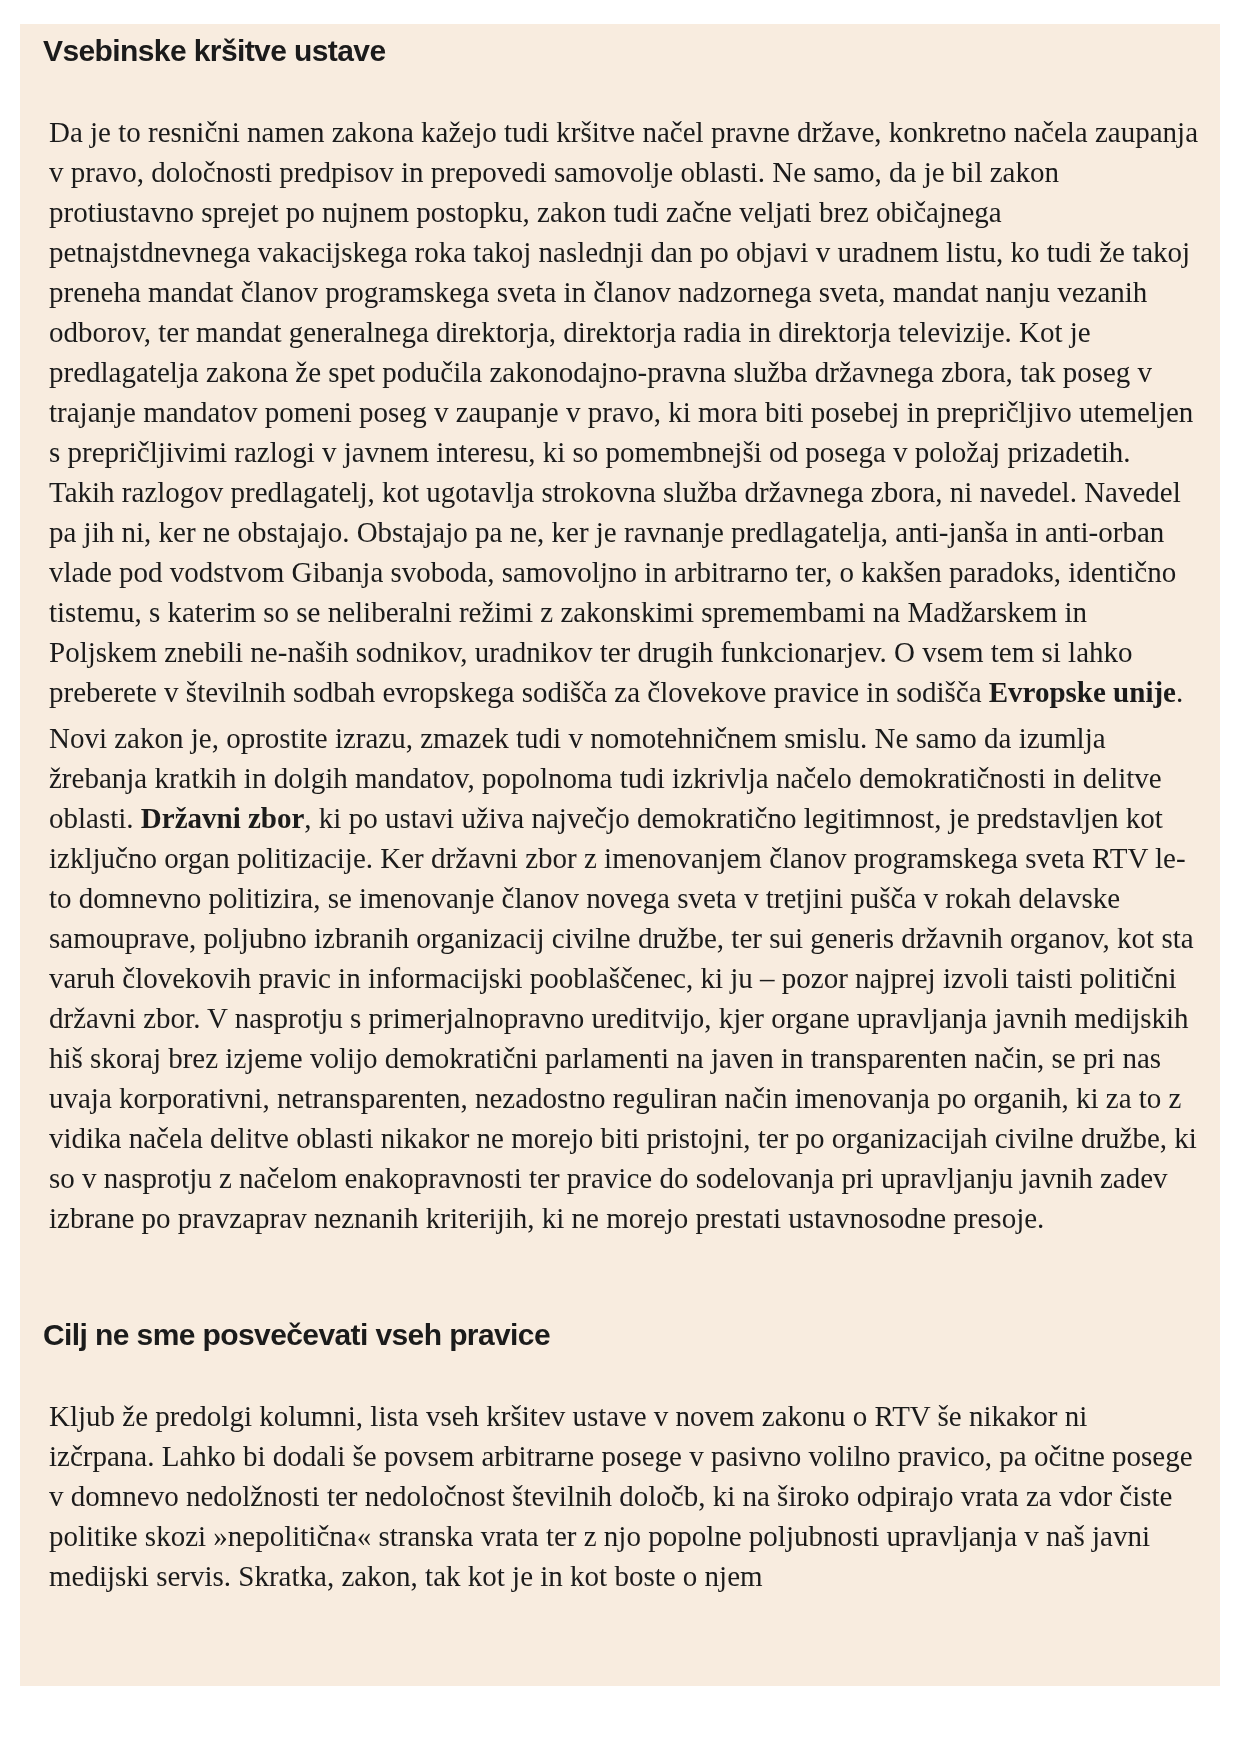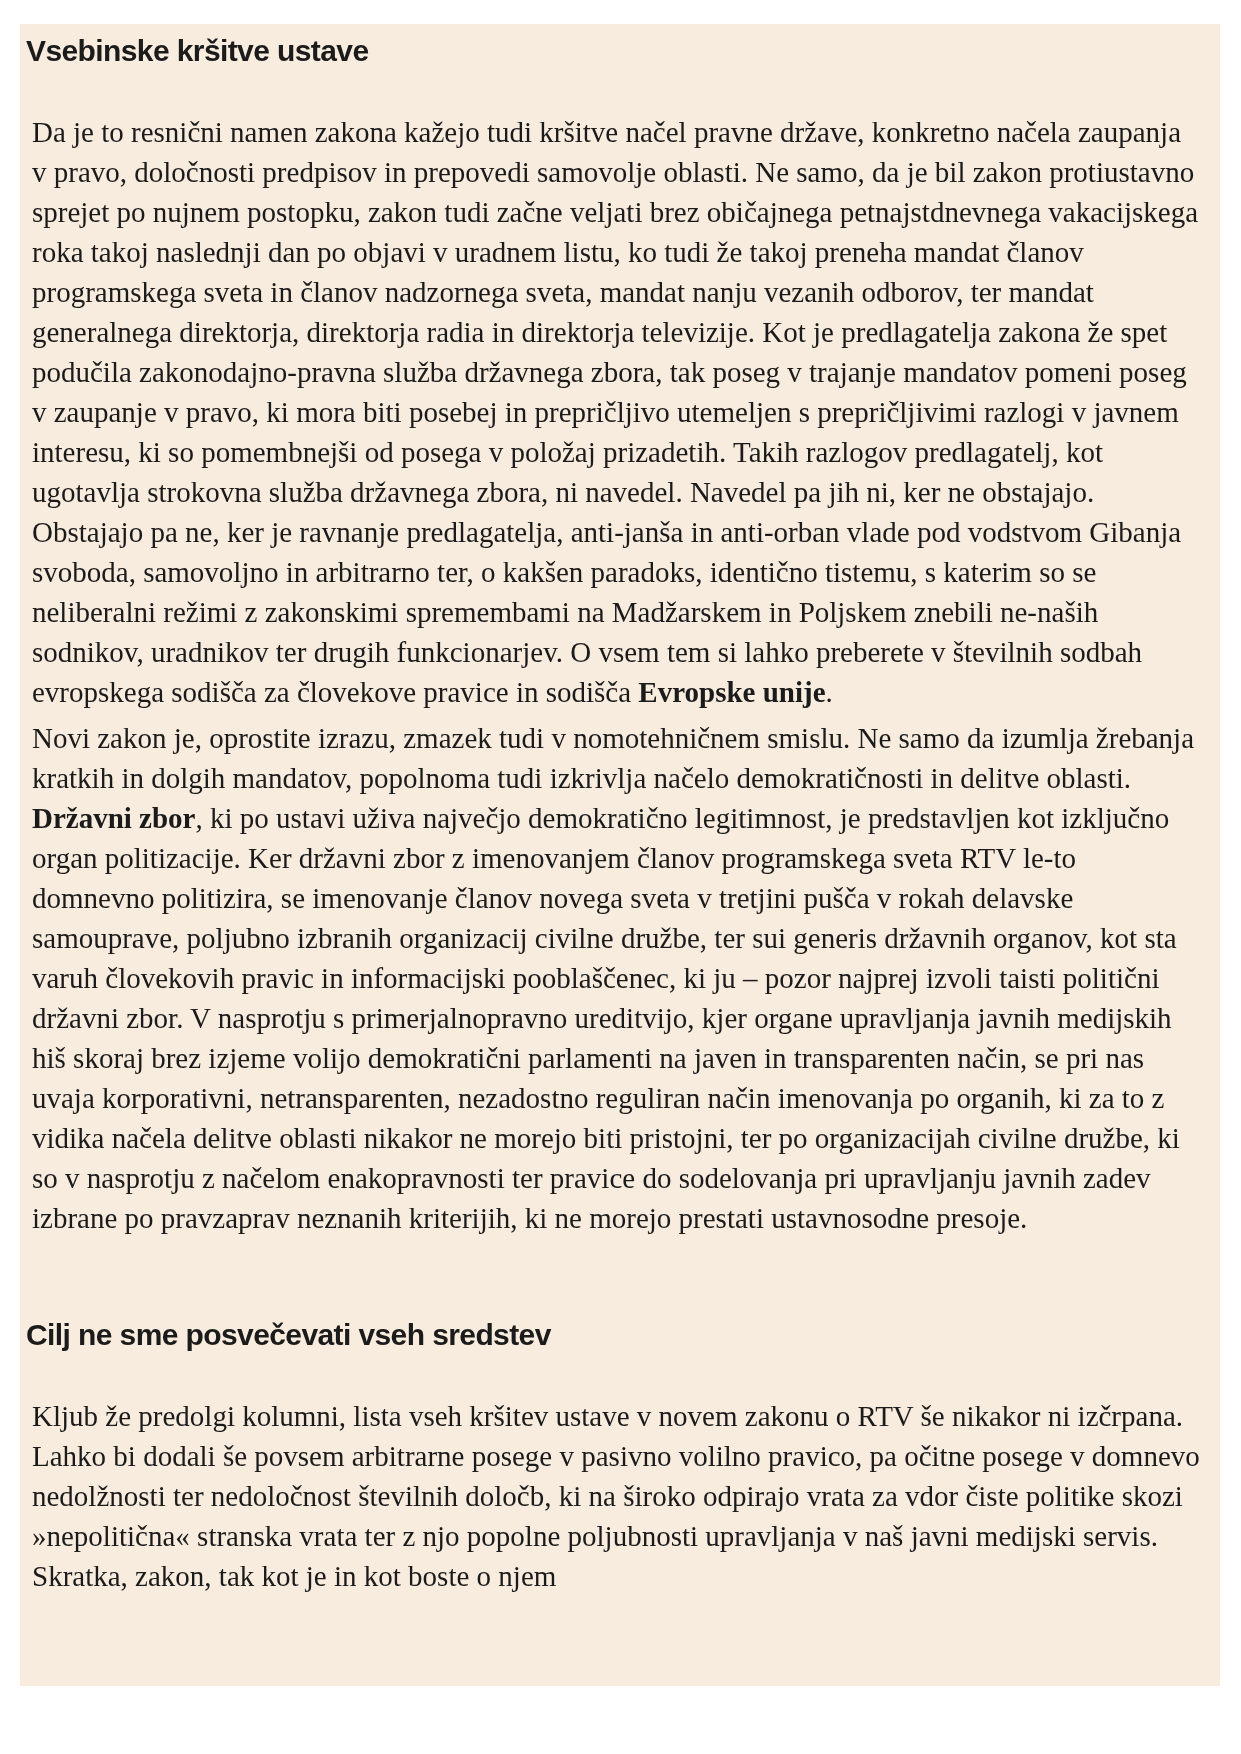--- a/index.html
+++ b/index.html
@@ -20,21 +20,21 @@
     font-family: "Liberation Serif", "DejaVu Serif", serif;
     color: var(--text-color);
   }
   .article-panel {
     position: absolute;
     left: 20px;
     top: 24px;
     width: 1200px;
     height: 1662px;
     background: var(--panel-bg);
-    padding: 8px 14px 0 6px;
+    padding: 8px 14px 0 23px;
     overflow: hidden;
   }
   .section-heading {
     font-family: "Liberation Sans", "DejaVu Sans", sans-serif;
     font-weight: 700;
     font-size: 30px;
     line-height: 38px;
     letter-spacing: -0.6px;
     margin: 0;
     color: var(--text-color);
@@ -62,19 +62,19 @@
 
   <section class="article-section">
     <h2 class="section-heading">Vsebinske kršitve ustave</h2>
     <div class="section-body">
         <p class="para">Da je to resnični namen zakona kažejo tudi kršitve načel pravne države, konkretno načela zaupanja v pravo, določnosti predpisov in prepovedi samovolje oblasti. Ne samo, da je bil zakon protiustavno sprejet po nujnem postopku, zakon tudi začne veljati brez običajnega petnajstdnevnega vakacijskega roka takoj naslednji dan po objavi v uradnem listu, ko tudi že takoj preneha mandat članov programskega sveta in članov nadzornega sveta, mandat nanju vezanih odborov, ter mandat generalnega direktorja, direktorja radia in direktorja televizije. Kot je predlagatelja zakona že spet podučila zakonodajno-pravna služba državnega zbora, tak poseg v trajanje mandatov pomeni poseg v zaupanje v pravo, ki mora biti posebej in prepričljivo utemeljen s prepričljivimi razlogi v javnem interesu, ki so pomembnejši od posega v položaj prizadetih. Takih razlogov predlagatelj, kot ugotavlja strokovna služba državnega zbora, ni navedel. Navedel pa jih ni, ker ne obstajajo. Obstajajo pa ne, ker je ravnanje predlagatelja, anti-janša in anti-orban vlade pod vodstvom Gibanja svoboda, samovoljno in arbitrarno ter, o kakšen paradoks, identično tistemu, s katerim so se neliberalni režimi z zakonskimi spremembami na Madžarskem in Poljskem znebili ne-naših sodnikov, uradnikov ter drugih funkcionarjev. O vsem tem si lahko preberete v številnih sodbah evropskega sodišča za človekove pravice in sodišča <strong>Evropske unije</strong>.</p>
         <p class="para">Novi zakon je, oprostite izrazu, zmazek tudi v nomotehničnem smislu. Ne samo da izumlja žrebanja kratkih in dolgih mandatov, popolnoma tudi izkrivlja načelo demokratičnosti in delitve oblasti. <strong>Državni zbor</strong>, ki po ustavi uživa največjo demokratično legitimnost, je predstavljen kot izključno organ politizacije. Ker državni zbor z imenovanjem članov programskega sveta RTV le-to domnevno politizira, se imenovanje članov novega sveta v tretjini pušča v rokah delavske samouprave, poljubno izbranih organizacij civilne družbe, ter sui generis državnih organov, kot sta varuh človekovih pravic in informacijski pooblaščenec, ki ju – pozor najprej izvoli taisti politični državni zbor. V nasprotju s primerjalnopravno ureditvijo, kjer organe upravljanja javnih medijskih hiš skoraj brez izjeme volijo demokratični parlamenti na javen in transparenten način, se pri nas uvaja korporativni, netransparenten, nezadostno reguliran način imenovanja po organih, ki za to z vidika načela delitve oblasti nikakor ne morejo biti pristojni, ter po organizacijah civilne družbe, ki so v nasprotju z načelom enakopravnosti ter pravice do sodelovanja pri upravljanju javnih zadev izbrane po pravzaprav neznanih kriterijih, ki ne morejo prestati ustavnosodne presoje.</p>
       </div>
   </section>
 
   <section class="article-section">
-    <h2 class="section-heading">Cilj ne sme posvečevati vseh sredstev</h2>
+    <h2 class="section-heading">Cilj ne sme posvečevati vseh pravice</h2>
     <div class="section-body">
         <p class="para">Kljub že predolgi kolumni, lista vseh kršitev ustave v novem zakonu o RTV še nikakor ni izčrpana. Lahko bi dodali še povsem arbitrarne posege v pasivno volilno pravico, pa očitne posege v domnevo nedolžnosti ter nedoločnost številnih določb, ki na široko odpirajo vrata za vdor čiste politike skozi »nepolitična« stranska vrata ter z njo popolne poljubnosti upravljanja v naš javni medijski servis. Skratka, zakon, tak kot je in kot boste o njem</p>
       </div>
   </section>
 
 </div>
 
 </body></html>

